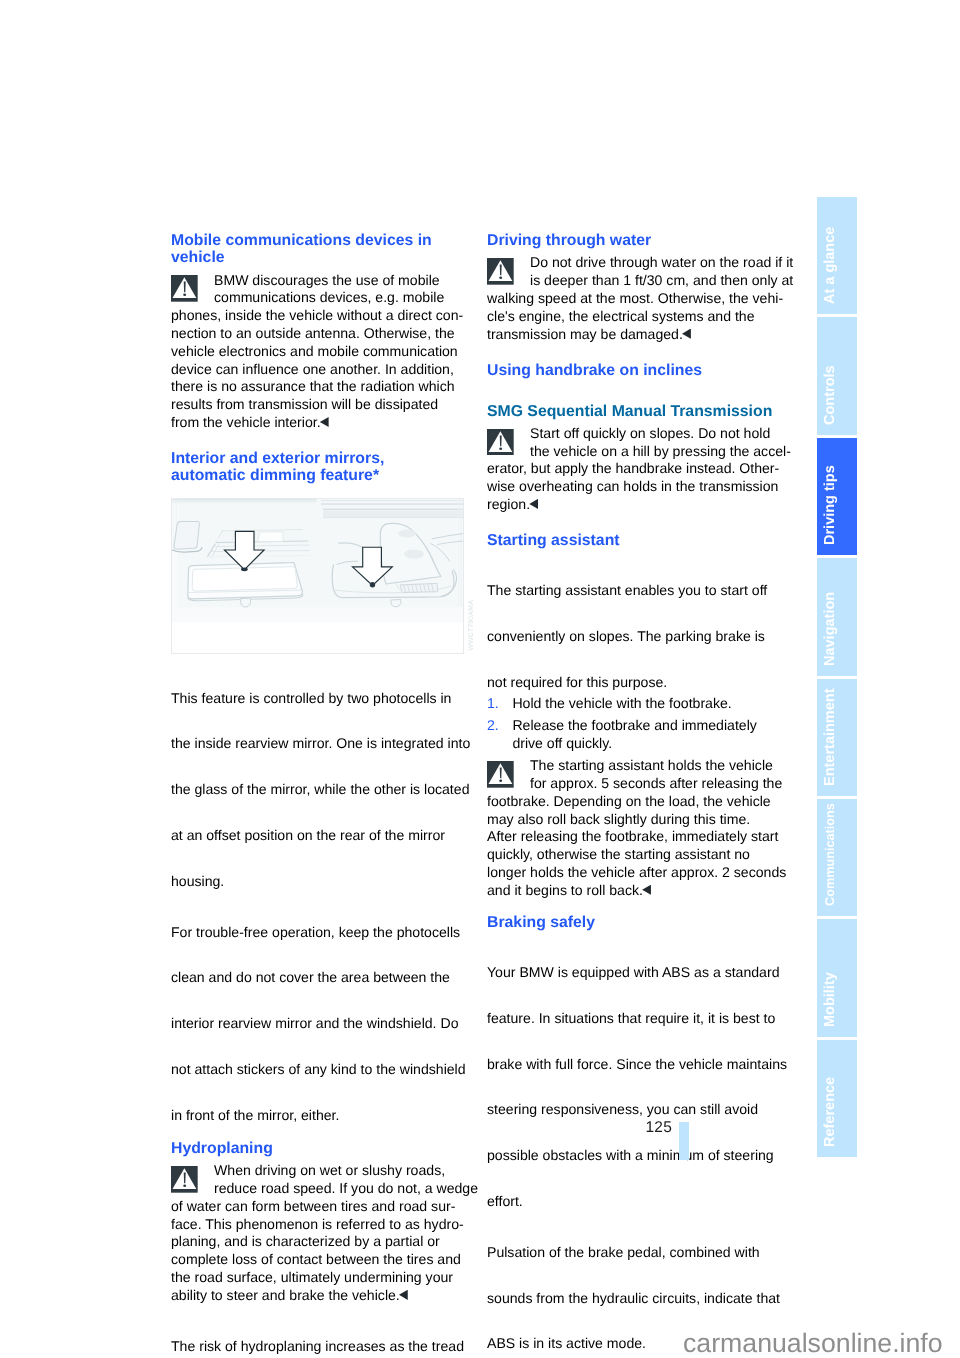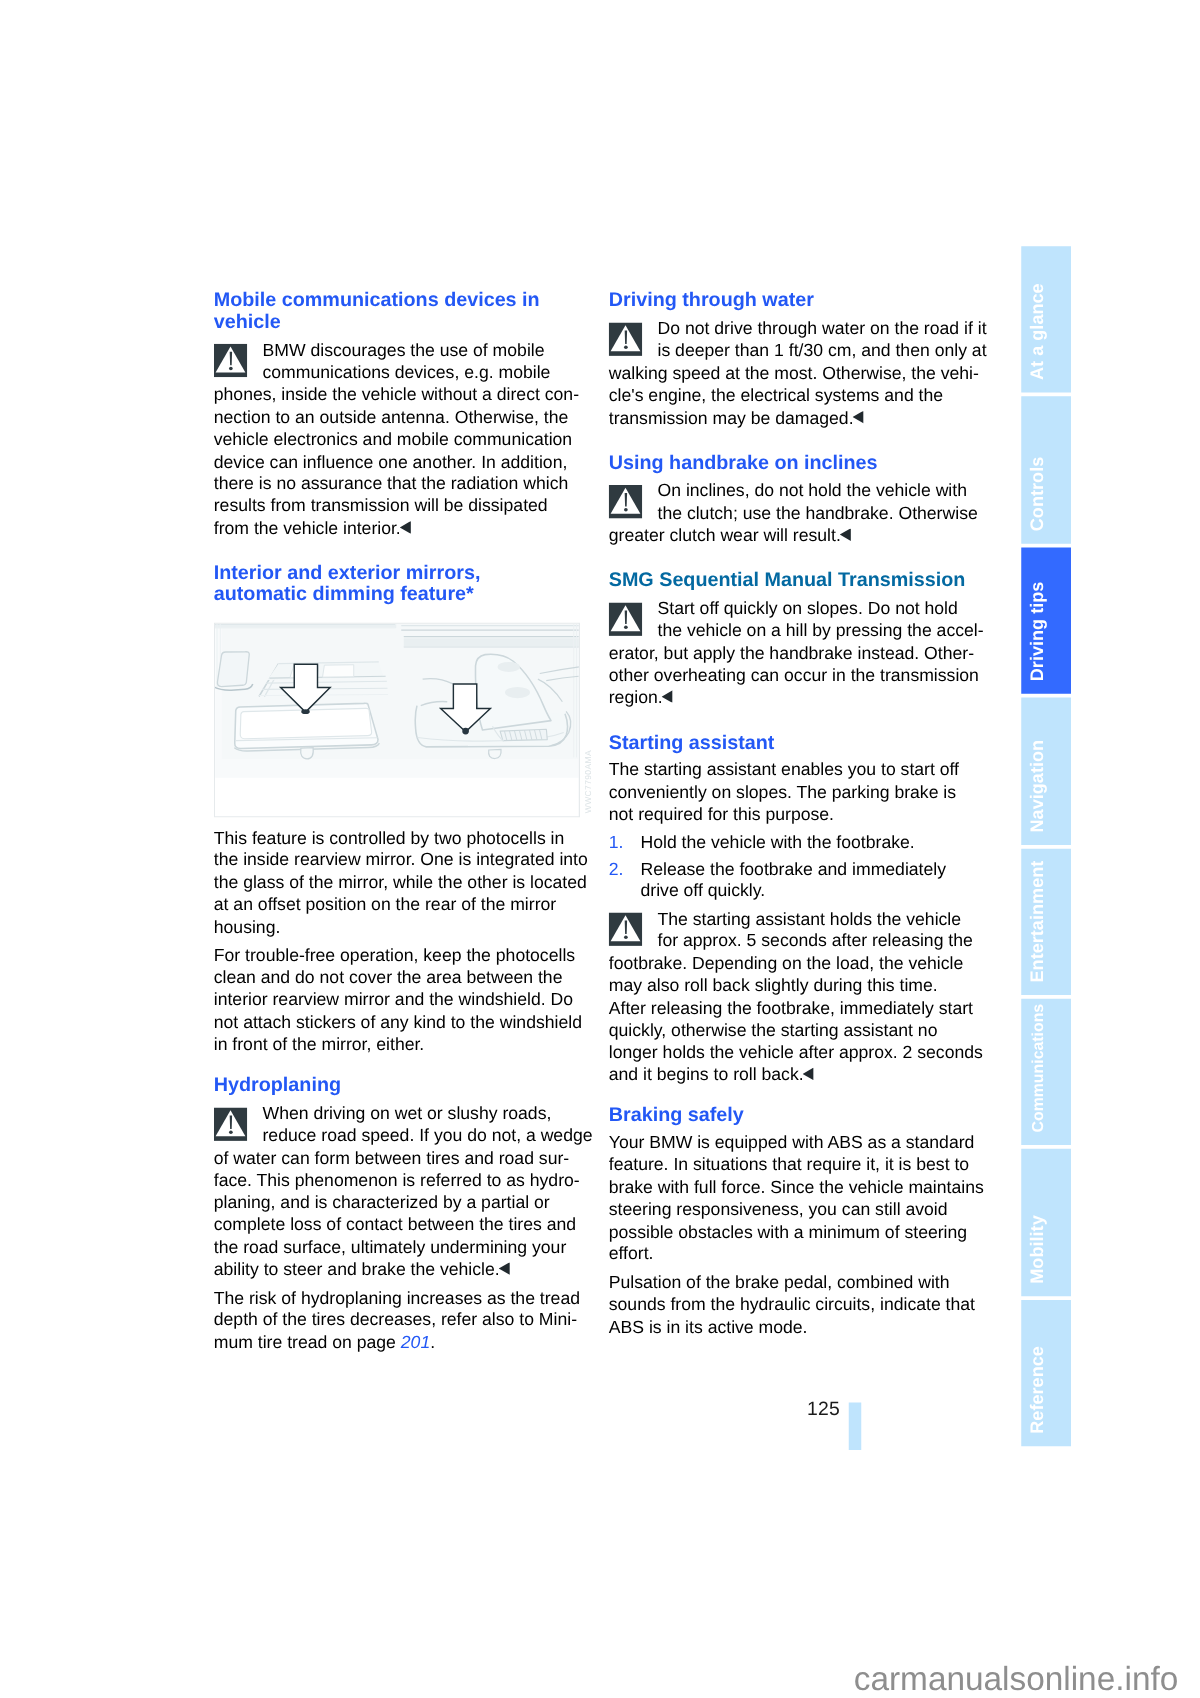--- a/index.html
+++ b/index.html
@@ -13,26 +13,26 @@
 
   .column{position:absolute;top:232.3px;width:291px;}
   #left-column{left:171px;}
   #right-column{left:487px;}
 
   .heading{font-size:15.8px;font-weight:bold;color:#2358f5;
            line-height:17.15px;margin:0;letter-spacing:0px;}
   .heading .ln{display:block;white-space:nowrap;}
   .heading.light{color:#0369a1;}
   .para{font-size:14.1px;line-height:17.8px;color:#000;margin:0;}
-  .para .ln{display:block;white-space:nowrap;}
+  .para .ln{display:block;white-space:nowrap;margin-top:28px;}
 
   .warn{position:relative;font-size:14.1px;line-height:17.8px;color:#000;margin:0;}
   .warnicon{position:absolute;left:0.25px;top:3.8px;width:26.7px;height:26.7px;}
   .warn .ln{display:block;white-space:nowrap;}
-  .warn .ln.i1,.warn .ln.i2{padding-left:39px;}
+  .warn .ln.i1,.warn .ln.i2{padding-left:27px;margin-left:16px;}
 
   .endmark{display:inline-block;width:8.8px;height:10.2px;vertical-align:baseline;
            background:#21292e;clip-path:polygon(100% 0,100% 100%,0 50%);
            margin-left:-0.8px;position:relative;top:0.1px;}
 
   .numlist{font-size:14.1px;line-height:17.8px;color:#000;margin:0;}
   .numrow{position:relative;padding-left:25.4px;margin-bottom:4.3px;}
   .numrow .num{position:absolute;left:0;top:0;color:#2358f5;}
   .numrow .ln{display:block;white-space:nowrap;}
 
@@ -229,47 +229,36 @@
         <span class="ln i2">is deeper than 1 ft/30 cm, and then only at</span>
         <span class="ln i3">walking speed at the most. Otherwise, the vehi-</span>
         <span class="ln i4">cle's engine, the electrical systems and the</span>
         <span class="ln i5">transmission may be damaged.<i class="endmark"></i></span>
       </div>
       <div style="height:18.5px"></div>
       <div class="heading">
         <span class="ln">Using handbrake on inclines</span>
       </div>
       <div style="height:5px"></div>
-      <div class="warn">
-        <svg class="warnicon" viewBox="0 0 27 27">
-          <rect x="0" y="0" width="27" height="27" fill="#2f3a40"></rect>
-          <path d="M13.55 2.2 L25.6 23.2 L1.5 23.2 Z" fill="#ffffff"></path>
-          <path d="M12.9 6.5 L14.85 6.5 L14.5 17.4 L13.25 17.4 Z" fill="#2f3a40"></path>
-          <ellipse cx="13.85" cy="20.0" rx="1.5" ry="1.35" fill="#2f3a40"></ellipse>
-        </svg>
-        <span class="ln i1">On inclines, do not hold the vehicle with</span>
-        <span class="ln i2">the clutch; use the handbrake. Otherwise</span>
-        <span class="ln i3">greater clutch wear will result.<i class="endmark"></i></span>
-      </div>
       <div style="height:18.5px"></div>
       <div class="heading light">
         <span class="ln">SMG Sequential Manual Transmission</span>
       </div>
       <div style="height:5px"></div>
       <div class="warn">
         <svg class="warnicon" viewBox="0 0 27 27">
           <rect x="0" y="0" width="27" height="27" fill="#2f3a40"></rect>
           <path d="M13.55 2.2 L25.6 23.2 L1.5 23.2 Z" fill="#ffffff"></path>
           <path d="M12.9 6.5 L14.85 6.5 L14.5 17.4 L13.25 17.4 Z" fill="#2f3a40"></path>
           <ellipse cx="13.85" cy="20.0" rx="1.5" ry="1.35" fill="#2f3a40"></ellipse>
         </svg>
         <span class="ln i1">Start off quickly on slopes. Do not hold</span>
         <span class="ln i2">the vehicle on a hill by pressing the accel-</span>
         <span class="ln i3">erator, but apply the handbrake instead. Other-</span>
-        <span class="ln i4">other overheating can occur in the transmission</span>
+        <span class="ln i4">wise overheating can holds in the transmission</span>
         <span class="ln i5">region.<i class="endmark"></i></span>
       </div>
       <div style="height:18.5px"></div>
       <div class="heading">
         <span class="ln">Starting assistant</span>
       </div>
       <div style="height:4.6px"></div>
       <div class="para">
         <span class="ln ">The starting assistant enables you to start off</span>
         <span class="ln ">conveniently on slopes. The parking brake is</span>

